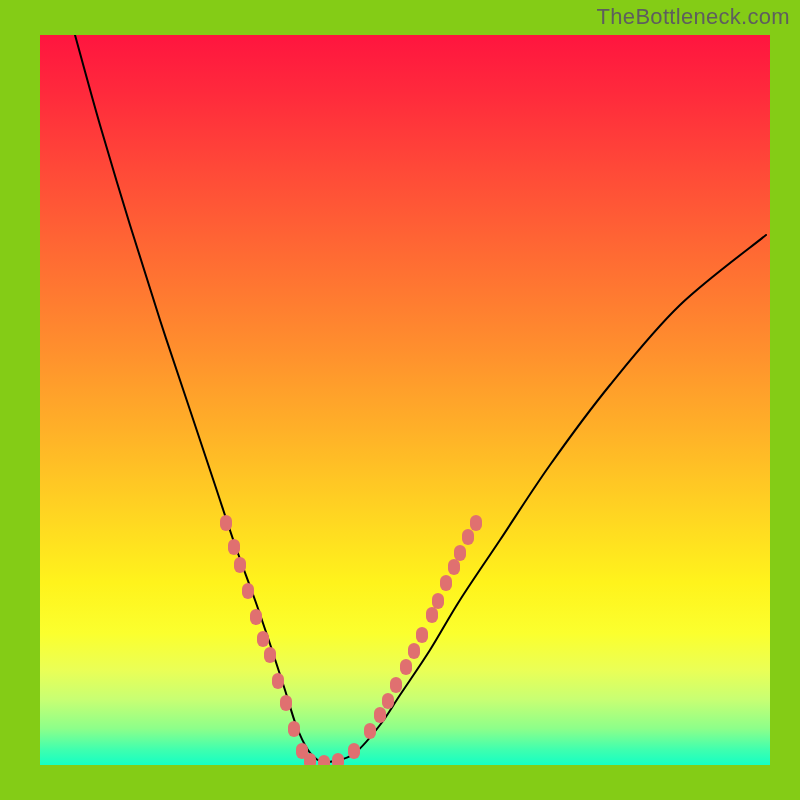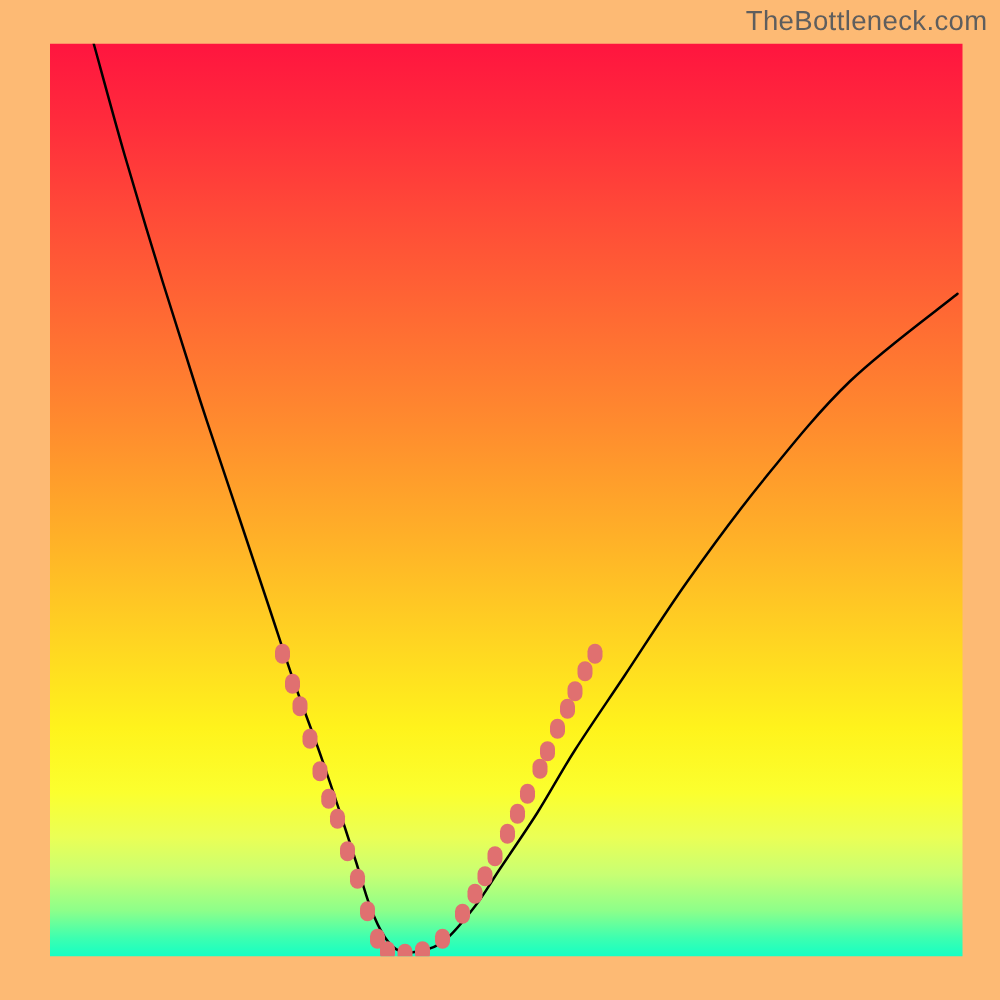--- a/index.html
+++ b/index.html
@@ -8,21 +8,21 @@
     width: 800px;
     height: 800px;
     background: #000;
     overflow: hidden;
     font-family: Arial, Helvetica, sans-serif;
   }
   .frame {
     position: relative;
     width: 800px;
     height: 800px;
-    background: #fdba74;
+    background: #84cc16;
   }
   .watermark {
     position: absolute;
     top: 4px;
     right: 10px;
     color: #5e5e5e;
     font-size: 22px;
     font-weight: 500;
     letter-spacing: 0.3px;
     z-index: 20;

